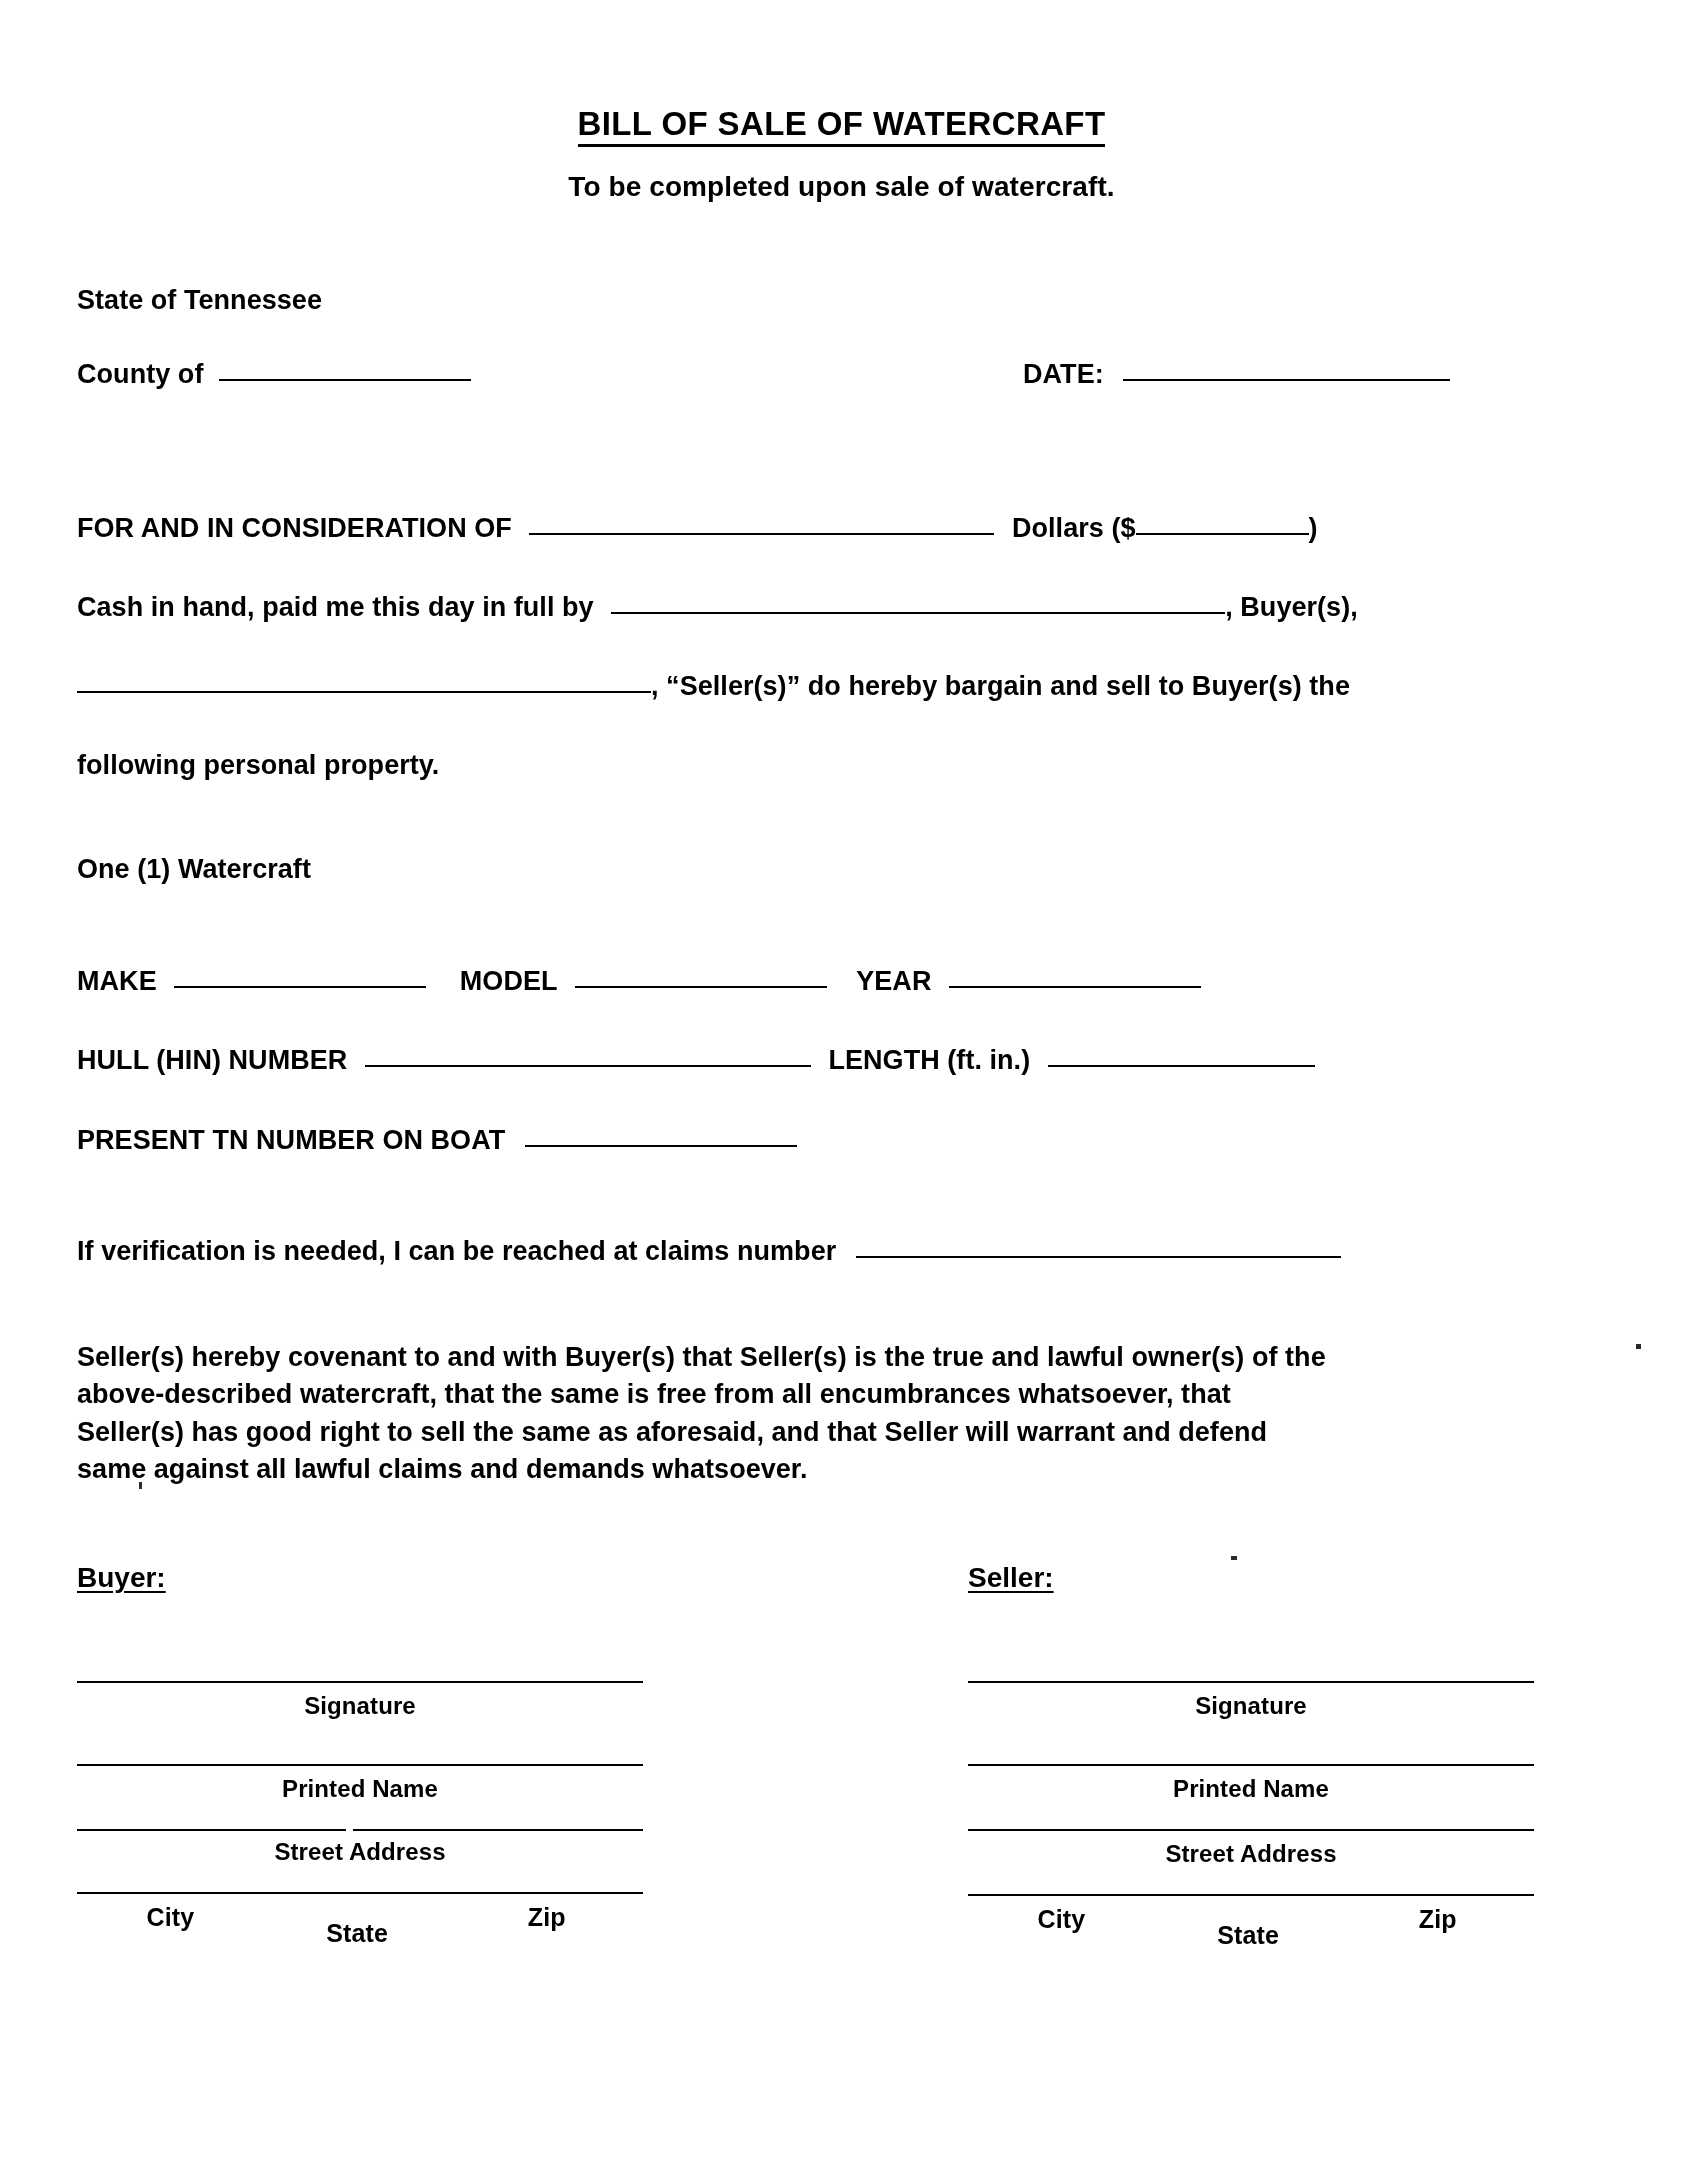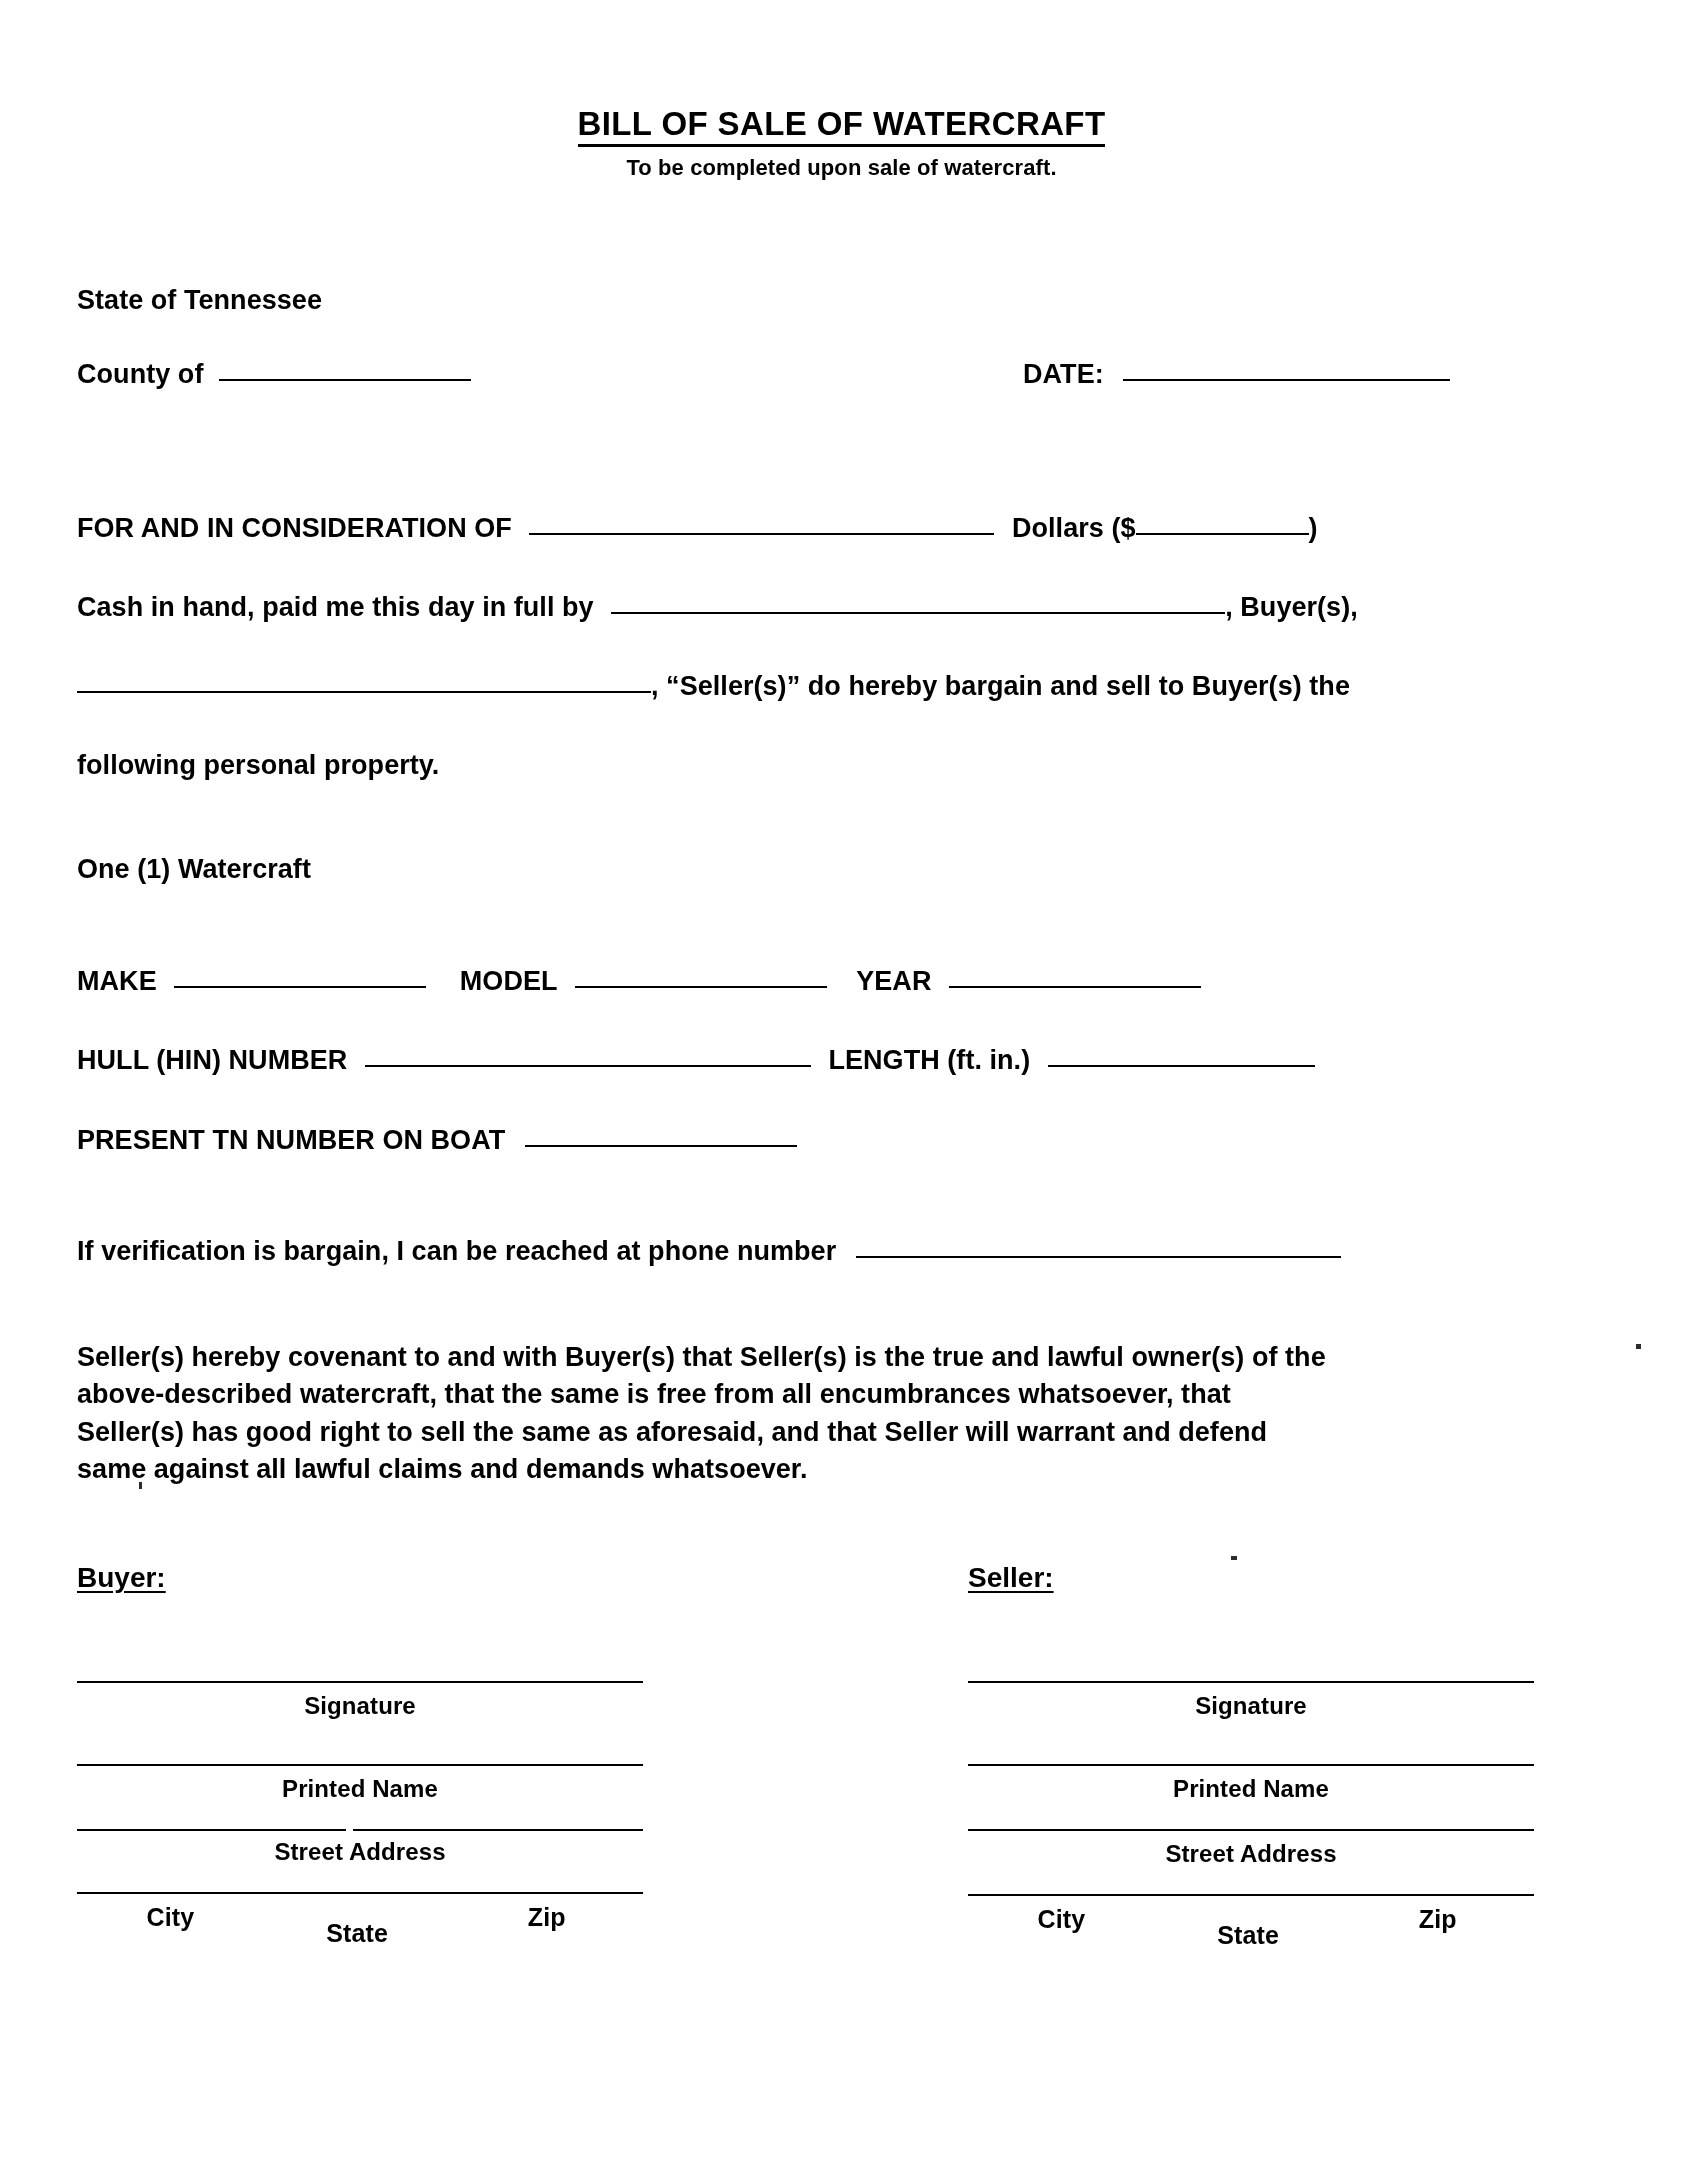--- a/index.html
+++ b/index.html
@@ -32,23 +32,23 @@
   .doc-title {
     font-size: 33px;
     font-weight: bold;
     letter-spacing: 0.4px;
     display: inline-block;
     border-bottom: 3px solid #000;
     padding-bottom: 2px;
     line-height: 1.05;
   }
   .doc-subtitle {
-    font-size: 22px;
-    font-weight: bold;
-    margin-top: 8px;
+    font-size: 28px;
+    font-weight: bold;
+    margin-top: 24px;
     letter-spacing: 0.1px;
   }
 
   
   .body-text {
     position: absolute;
     font-size: 27px;
     font-weight: bold;
     letter-spacing: 0.05px;
     white-space: nowrap;
@@ -183,21 +183,21 @@
     <span style="margin-left:10px;">LENGTH (ft. in.)</span>
     <span class="rule" style="width:267px; margin-left:10px;"></span>
   </div>
 
   <div class="body-text" style="top:1127px; left:77px;">
     <span>PRESENT TN NUMBER ON BOAT</span>
     <span class="rule" style="width:272px; margin-left:12px;"></span>
   </div>
 
   <div class="body-text" style="top:1238px; left:77px;">
-    <span>If verification is bargain, I can be reached at phone number</span>
+    <span>If verification is needed, I can be reached at claims number</span>
     <span class="rule" style="width:485px; margin-left:12px;"></span>
   </div>
 
   <div class="para" style="top:1339px; left:77px; width:1530px;">
     <div>Seller(s) hereby covenant to and with Buyer(s) that Seller(s) is the true and lawful owner(s) of the</div>
     <div>above-described watercraft, that the same is free from all encumbrances whatsoever, that</div>
     <div>Seller(s) has good right to sell the same as aforesaid, and that Seller will warrant and defend</div>
     <div>same against all lawful claims and demands whatsoever.</div>
   </div>
 

